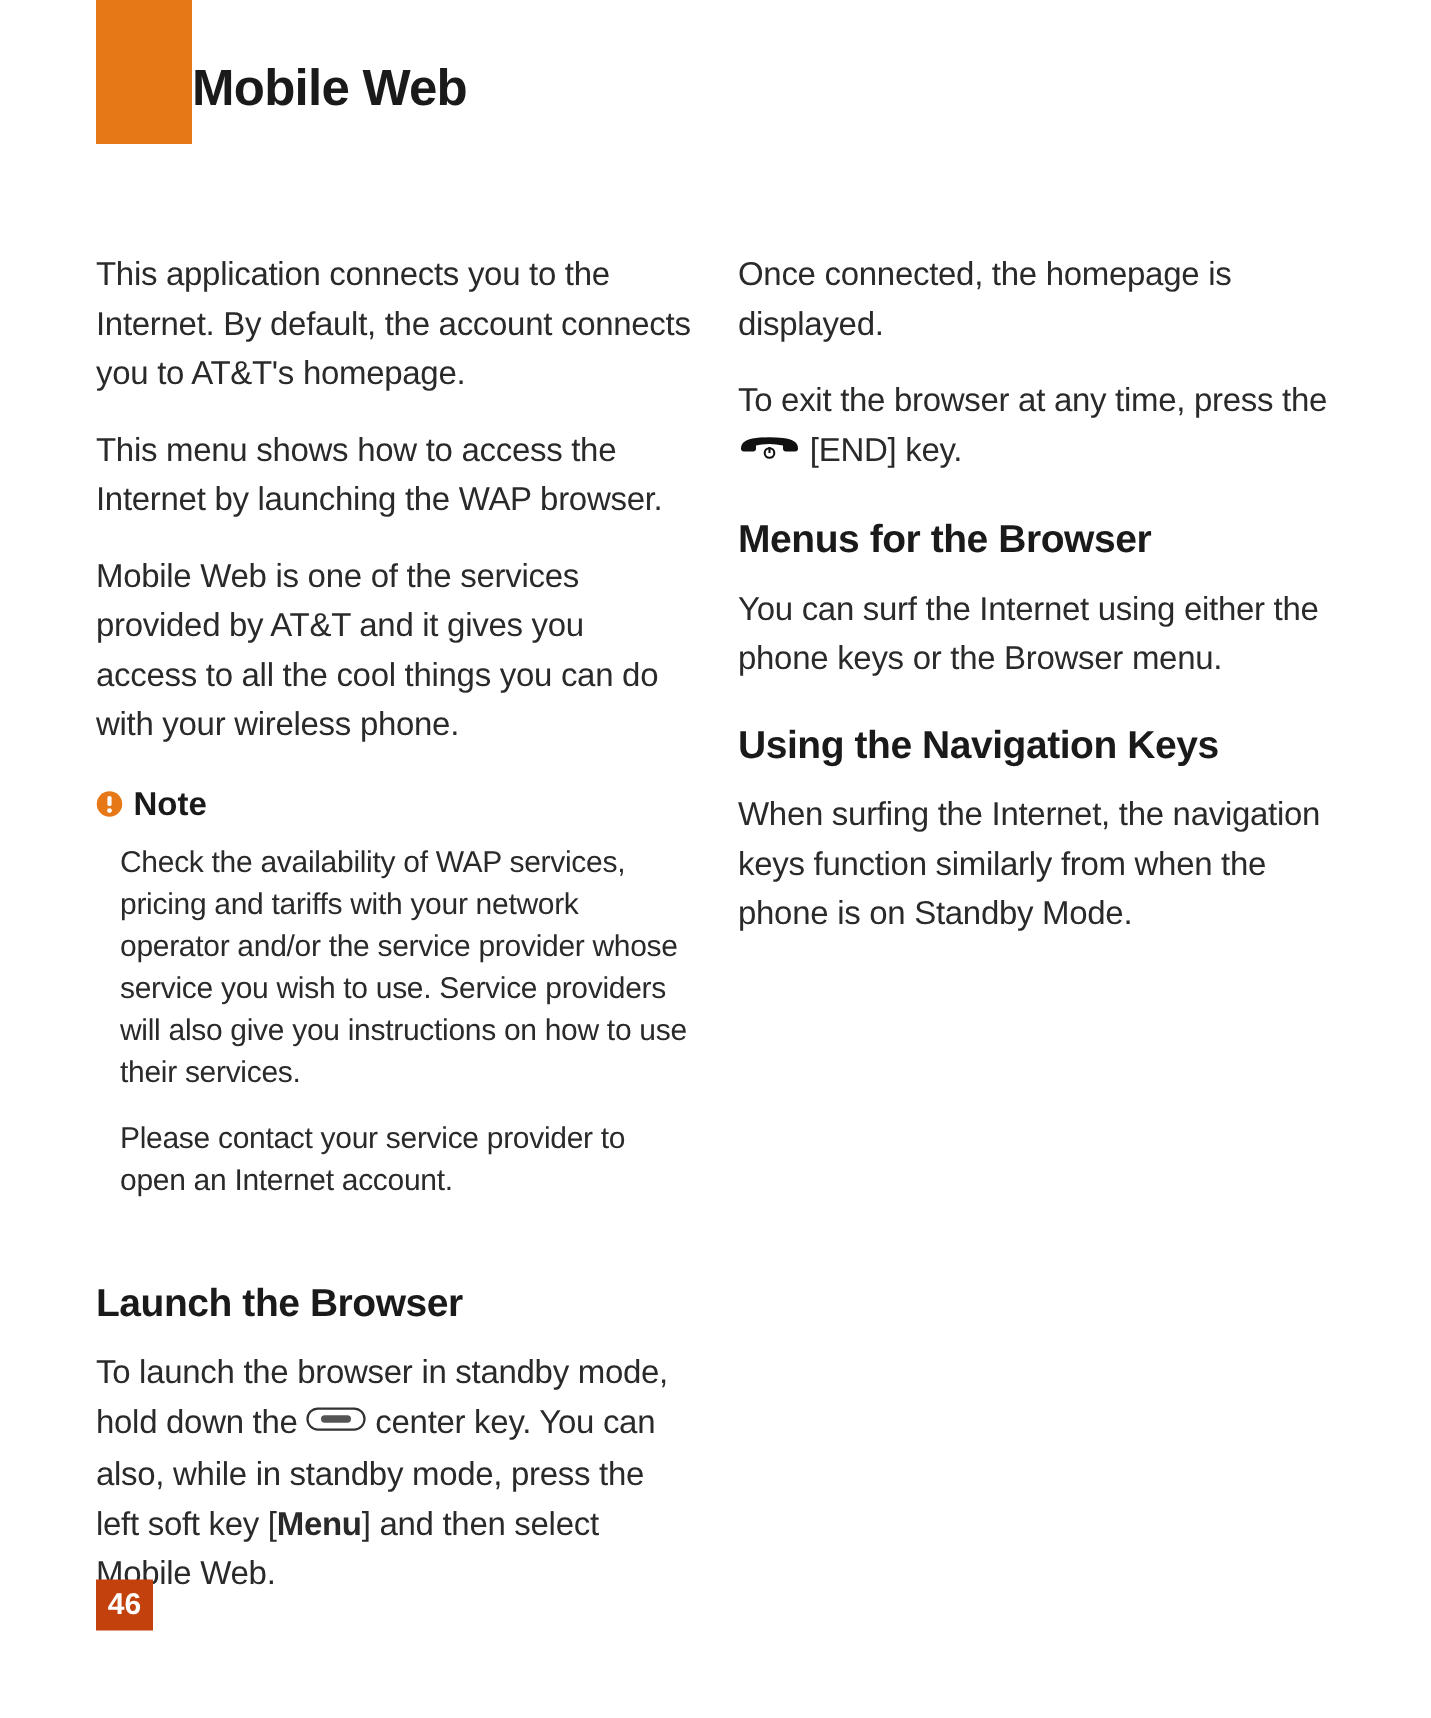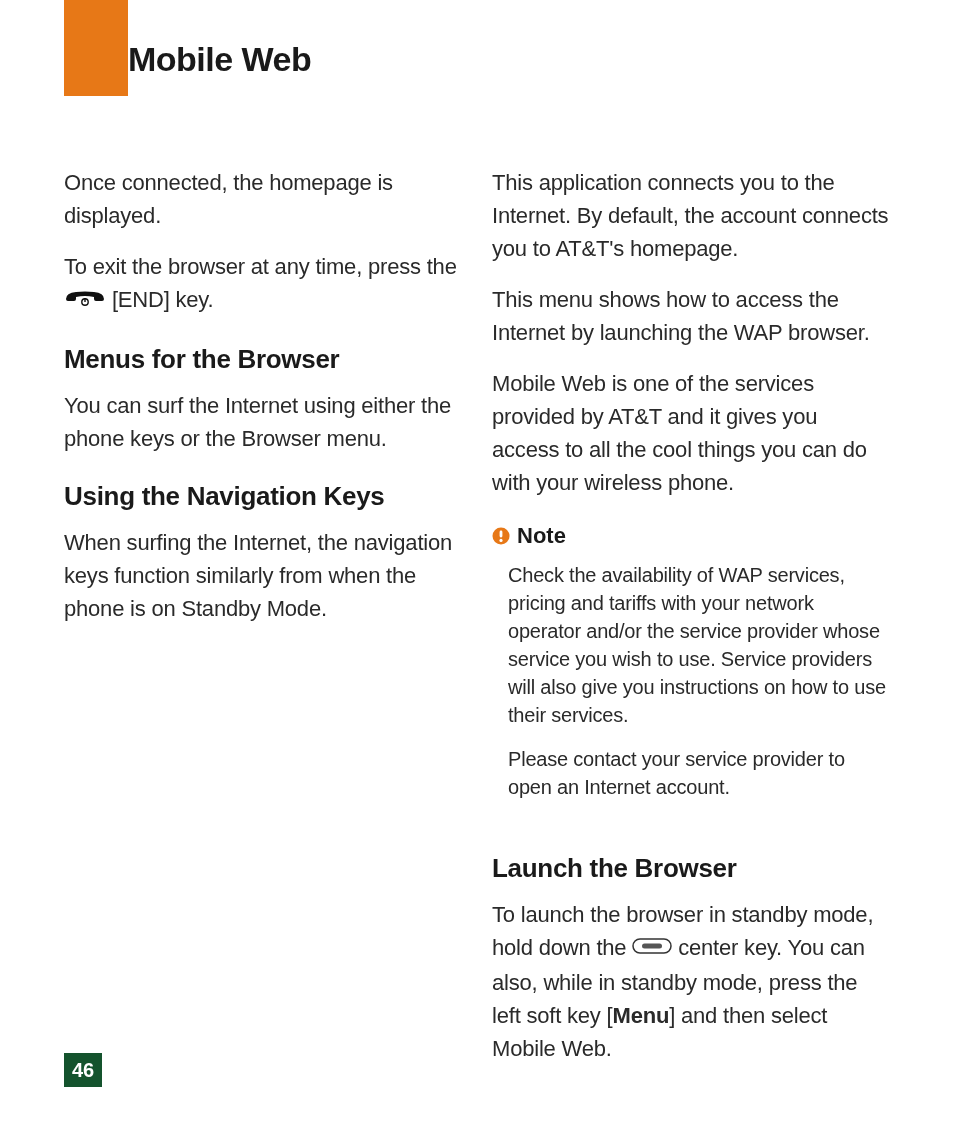--- a/index.html
+++ b/index.html
@@ -94,50 +94,35 @@
     }
     .bold {
       font-weight: 700;
     }
     .page-num {
       position: absolute;
       left: 64px;
       bottom: 58px;
       width: 38px;
       height: 34px;
-      background: #14532d;
+      background: #c2410c;
       color: #fff;
       font-weight: 700;
       font-size: 20px;
       text-align: center;
       line-height: 34px;
     }
   </style>
 </head>
 <body>
 
 <div class="tab"></div>
 <div class="page-title">Mobile Web</div>
 
 <div class="columns">
-  <div class="col">
-    <p>Once connected, the homepage is displayed.</p>
-    <p><span>To exit the browser at any time, press the </span><br><span class="inline-icon"><svg width="42" height="18" viewBox="0 0 42 18">
-            <path d="M 4 12 Q 2 12 2 10 Q 2 4 12 3 Q 21 2 30 3 Q 40 4 40 10 Q 40 12 38 12 L 32 12 Q 30 12 30 10 L 30 8 Q 21 6 12 8 L 12 10 Q 12 12 10 12 Z" fill="#111"></path>
-            <circle cx="21" cy="13" r="3.2" fill="none" stroke="#111" stroke-width="1.4"></circle>
-            <line x1="21" y1="9" x2="21" y2="13" stroke="#111" stroke-width="1.4"></line>
-          </svg></span><span> [END] key.</span></p>
-
-    <h2>Menus for the Browser</h2>
-    <p>You can surf the Internet using either the phone keys or the Browser menu.</p>
-
-    <h2>Using the Navigation Keys</h2>
-    <p>When surfing the Internet, the navigation keys function similarly from when the phone is on Standby Mode.</p>
-  </div>
-
   <div class="col">
     <p>This application connects you to the Internet. By default, the account connects you to AT&amp;T's homepage.</p>
     <p>This menu shows how to access the Internet by launching the WAP browser.</p>
     <p>Mobile Web is one of the services provided by AT&amp;T and it gives you access to all the cool things you can do with your wireless phone.</p>
 
     <div class="note-block">
       <div class="note-header">
         <span class="note-icon">
           <svg viewBox="0 0 18 18" width="18" height="18">
             <circle cx="9" cy="9" r="8.5" fill="#e77817"></circle>
@@ -150,15 +135,30 @@
       <p>Check the availability of WAP services, pricing and tariffs with your network operator and/or the service provider whose service you wish to use. Service providers will also give you instructions on how to use their services.</p>
       <p>Please contact your service provider to open an Internet account.</p>
     </div>
 
     <h2>Launch the Browser</h2>
     <p><span>To launch the browser in standby mode, hold down the </span><span class="inline-icon"><svg width="40" height="18" viewBox="0 0 40 18">
             <rect x="1" y="2" width="38" height="14" rx="7" fill="#fff" stroke="#333" stroke-width="1.5"></rect>
             <rect x="10" y="6.5" width="20" height="5" rx="2.5" fill="#555"></rect>
           </svg></span><span> center key. You can also, while in standby mode, press the left soft key [</span><span class="bold">Menu</span><span>] and then select Mobile Web.</span></p>
   </div>
+
+  <div class="col">
+    <p>Once connected, the homepage is displayed.</p>
+    <p><span>To exit the browser at any time, press the </span><br><span class="inline-icon"><svg width="42" height="18" viewBox="0 0 42 18">
+            <path d="M 4 12 Q 2 12 2 10 Q 2 4 12 3 Q 21 2 30 3 Q 40 4 40 10 Q 40 12 38 12 L 32 12 Q 30 12 30 10 L 30 8 Q 21 6 12 8 L 12 10 Q 12 12 10 12 Z" fill="#111"></path>
+            <circle cx="21" cy="13" r="3.2" fill="none" stroke="#111" stroke-width="1.4"></circle>
+            <line x1="21" y1="9" x2="21" y2="13" stroke="#111" stroke-width="1.4"></line>
+          </svg></span><span> [END] key.</span></p>
+
+    <h2>Menus for the Browser</h2>
+    <p>You can surf the Internet using either the phone keys or the Browser menu.</p>
+
+    <h2>Using the Navigation Keys</h2>
+    <p>When surfing the Internet, the navigation keys function similarly from when the phone is on Standby Mode.</p>
+  </div>
 </div>
 
 <div class="page-num">46</div>
 
 </body></html>

